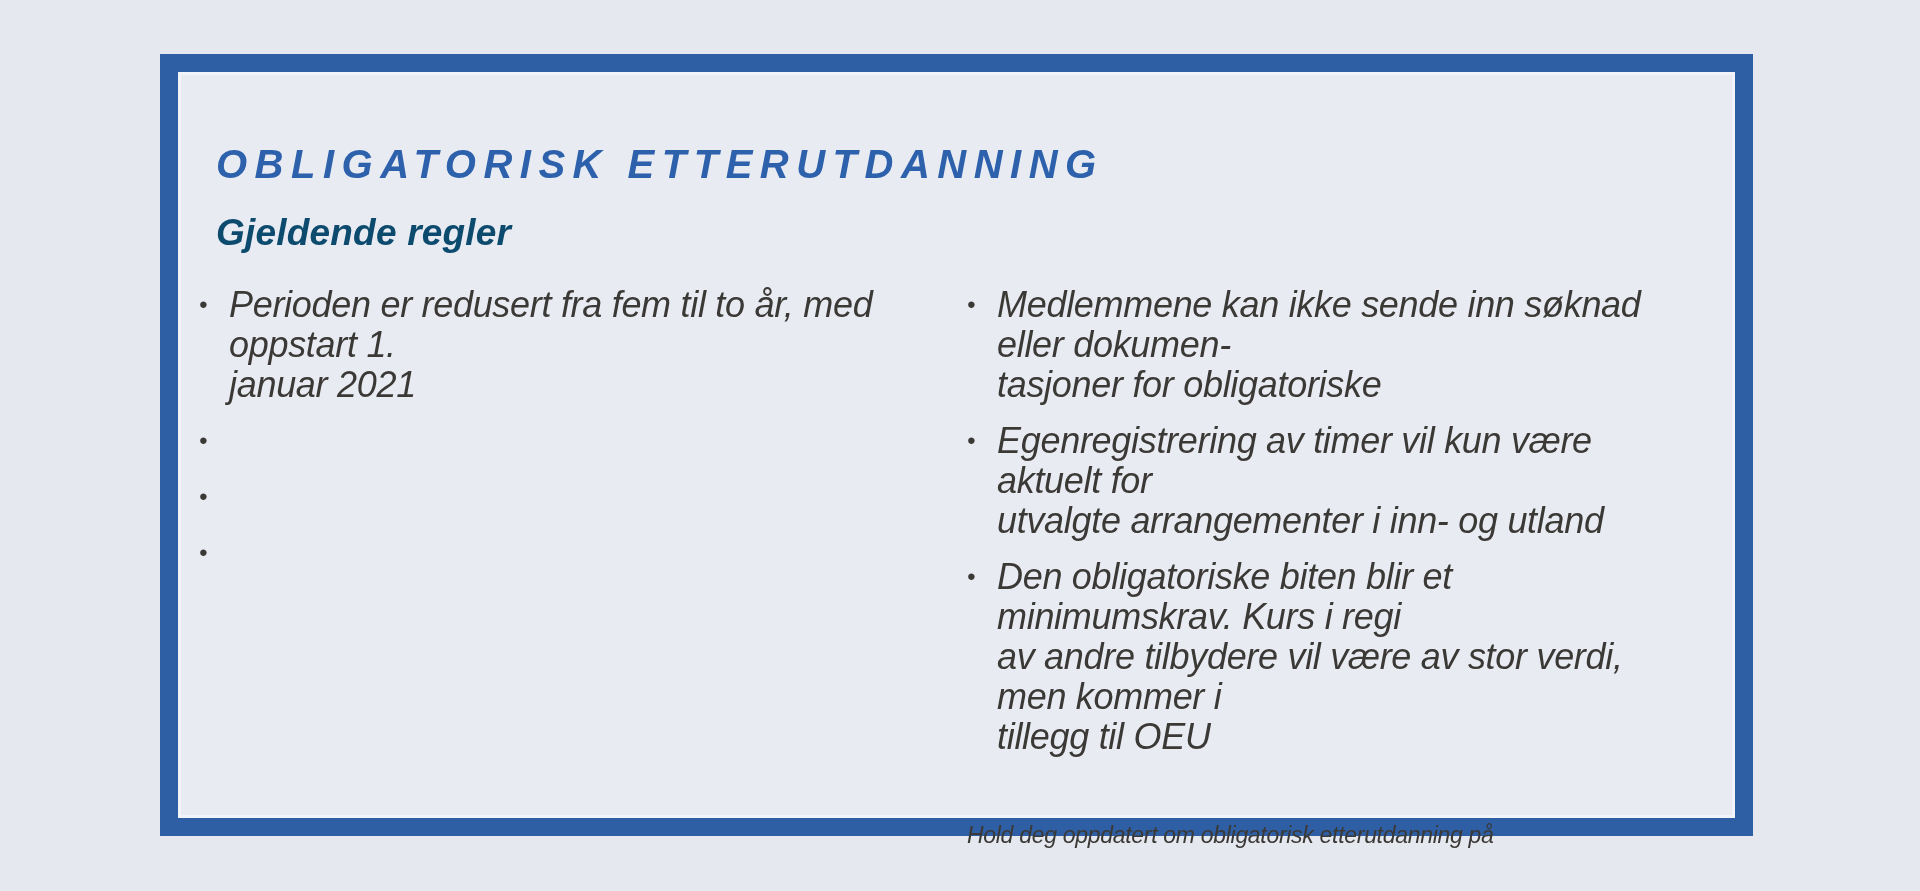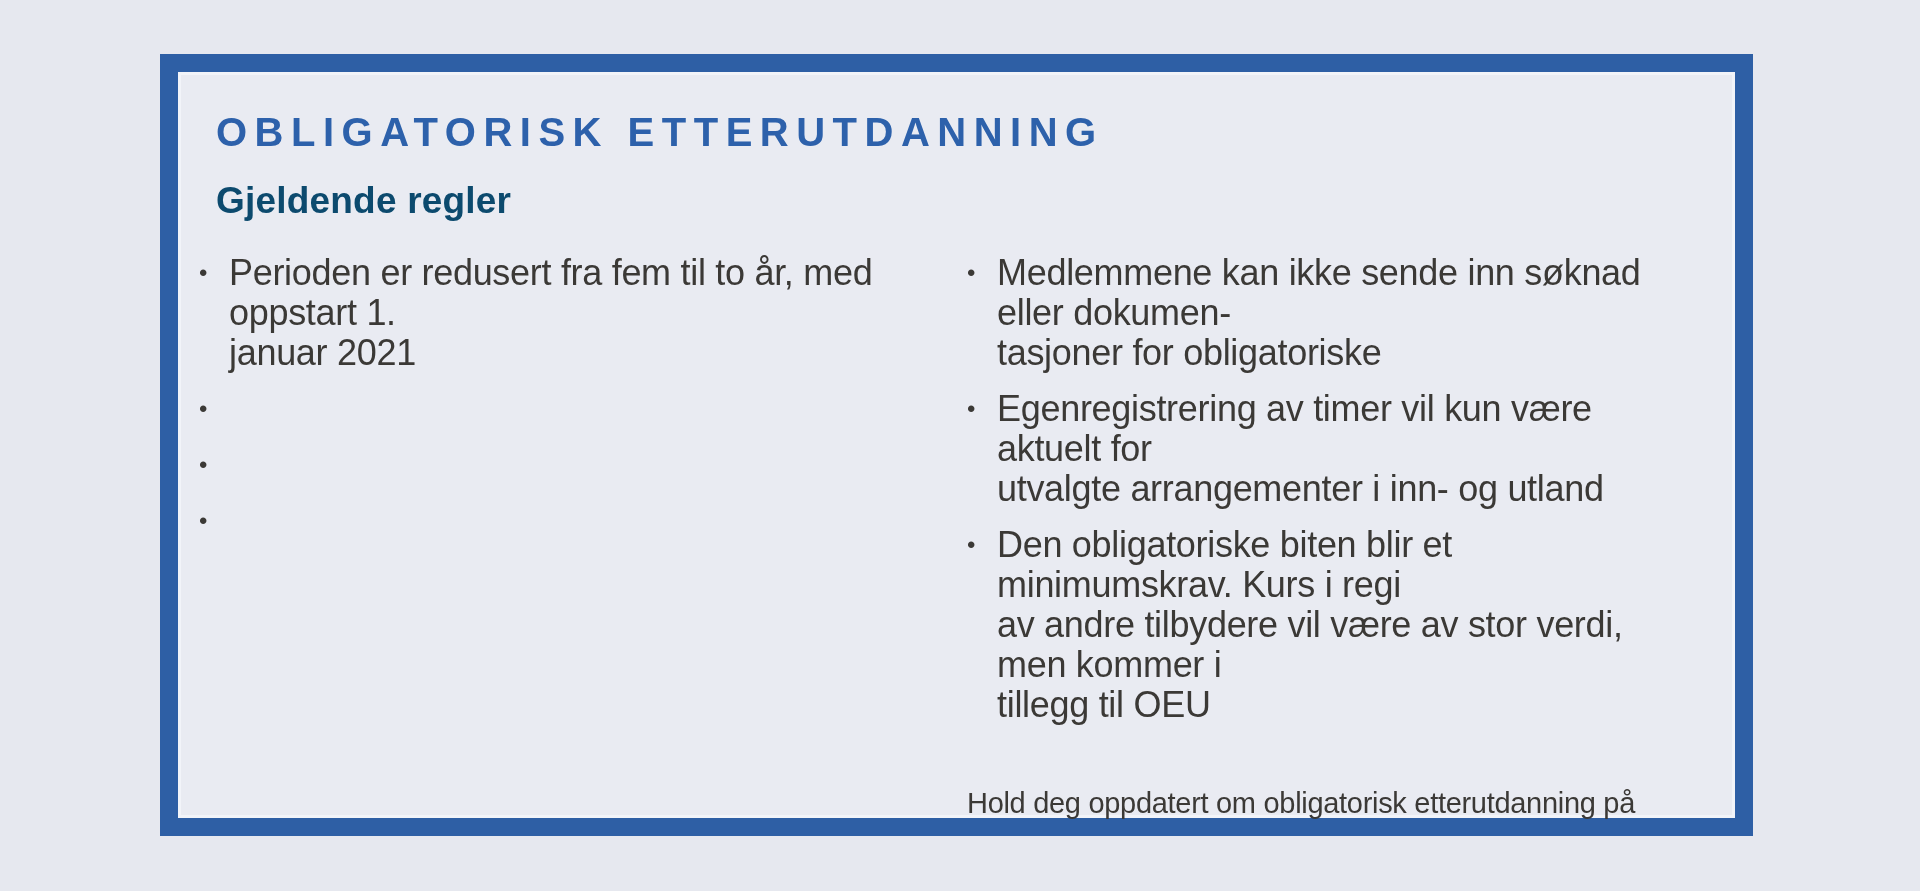--- a/index.html
+++ b/index.html
@@ -20,21 +20,22 @@
   .frame {
     position: absolute;
     left: 160px;
     top: 54px;
     width: 1593px;
     height: 782px;
     box-sizing: border-box;
     border: 18px solid #2e5fa5;
     background: #e9ebf2;
     box-shadow: inset 0 0 0 3px #f2f4f9;
-    padding: 40px 40px 0 38px;
+    padding: 72px 40px 0 38px;
+    font-style: italic;
   }
   .box-title {
     margin: 0;
     font-size: 40px;
     line-height: 40px;
     font-weight: 700;
     letter-spacing: 7.5px;
     color: #2d61ab;
   }
   .box-subtitle {
@@ -70,21 +71,21 @@
   }
   .btext {
     font-size: 36px;
     line-height: 40px;
     letter-spacing: -0.3px;
     color: #3b3936;
     white-space: pre-line;
   }
   .footer-line {
     margin: 0;
-    font-size: 29px;
+    font-size: 23px;
     line-height: 40px;
     letter-spacing: -0.3px;
     color: #3b3936;
   }
   .footer-line-1 { margin-top: 58px; }
   .footer-line-2 { margin-top: 18px; }
 </style>
 </head>
 <body>
 

